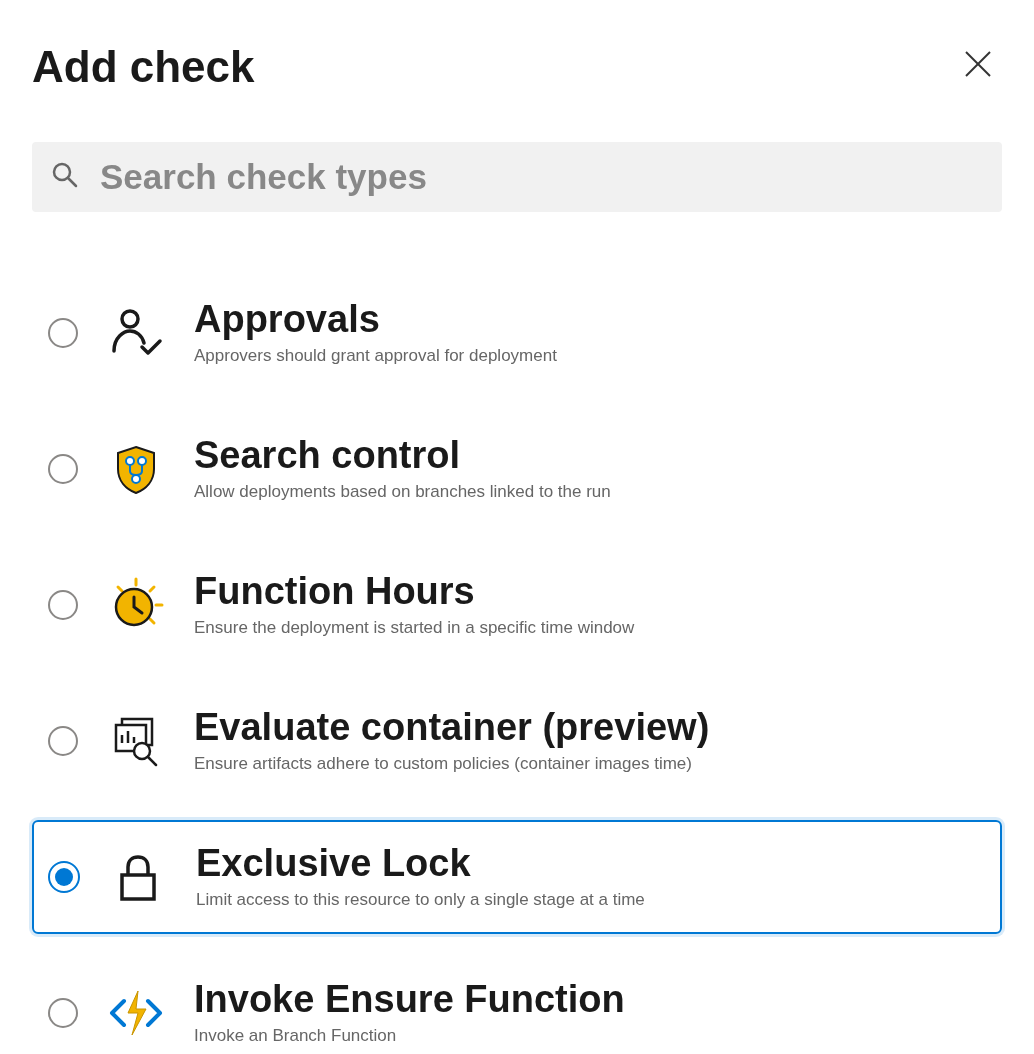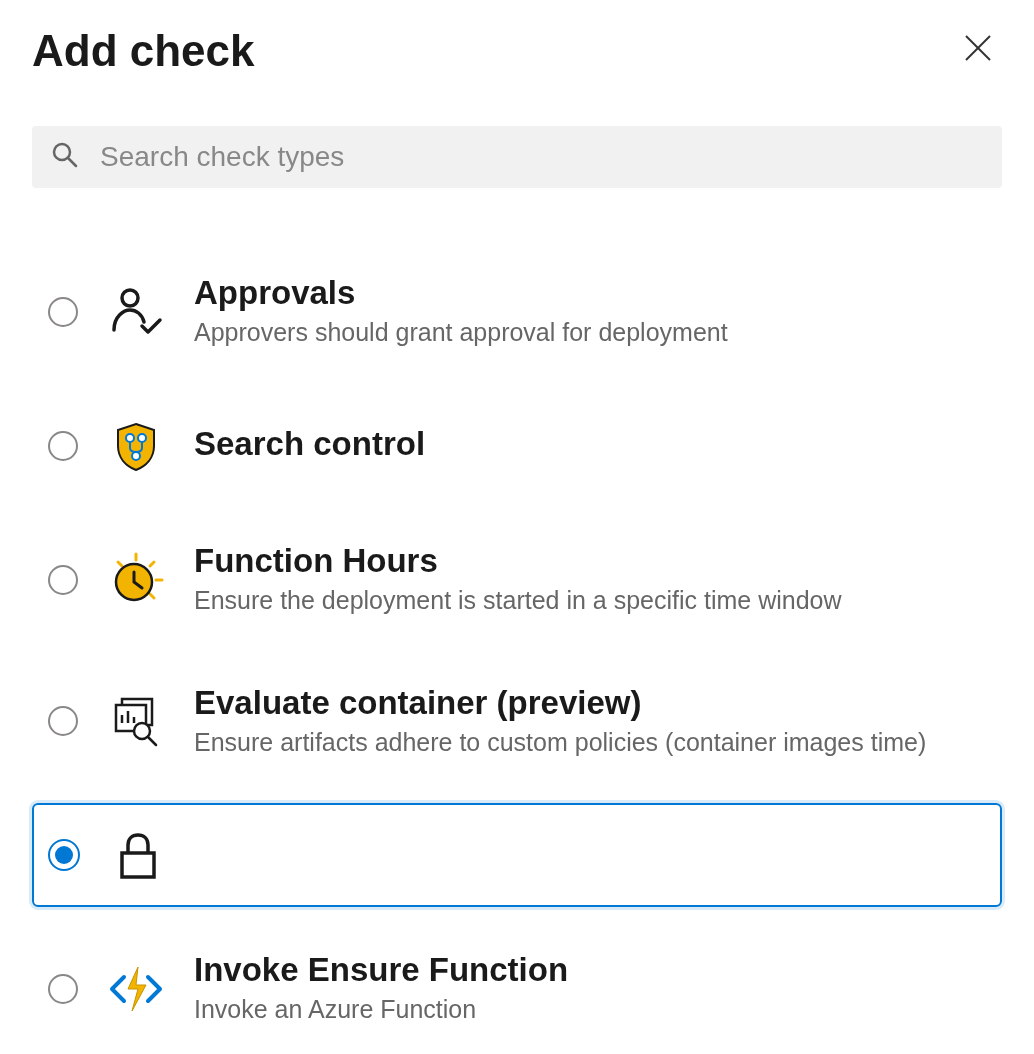--- a/index.html
+++ b/index.html
@@ -8,21 +8,21 @@
     padding: 0;
     width: 1034px;
     height: 1054px;
     font-family: "Segoe UI", -apple-system, BlinkMacSystemFont, Arial, sans-serif;
     background: #fff;
     color: #1a1a1a;
   }
   .panel {
     width: 100%;
     height: 100%;
-    padding: 24px 32px;
+    padding: 40px 32px;
   }
   .header {
     display: flex;
     justify-content: space-between;
     align-items: center;
     margin-bottom: 48px;
   }
   .title {
     font-size: 44px;
     font-weight: 700;
@@ -47,23 +47,24 @@
     margin-bottom: 64px;
   }
   .search-icon {
     flex: 0 0 auto;
     margin-right: 18px;
   }
   .search-input {
     flex: 1;
     border: none;
     background: transparent;
-    font-size: 28px;
+    font-size: 35px;
     color: #a21caf;
     outline: none;
+    font-weight: bold;
   }
   .search-input::placeholder { color: #888; }
   .list {
     display: flex;
     flex-direction: column;
     gap: 22px;
   }
   .item {
     display: flex;
     align-items: center;
@@ -107,27 +108,27 @@
     margin-right: 28px;
     display: flex;
     align-items: center;
     justify-content: center;
   }
   .text {
     flex: 1;
     min-width: 0;
   }
   .item-title {
-    font-size: 33px;
+    font-size: 38px;
     font-weight: 600;
     color: #1a1a1a;
     margin: 0 0 4px 0;
   }
   .item-desc {
-    font-size: 25px;
+    font-size: 17px;
     color: #666;
     margin: 0;
     line-height: 1.35;
   }
 </style>
 </head>
 <body>
 
 <div class="panel">
   <div class="header">
@@ -175,20 +176,21 @@
         <svg width="56" height="56" viewBox="0 0 56 56">
           <path d="M28 6 L46 12 V28 C46 40 38 48 28 52 C18 48 10 40 10 28 V12 Z" fill="#f2b400" stroke="#1a1a1a" stroke-width="2"></path>
           <circle cx="22" cy="20" r="4" fill="#fff" stroke="#0078d4" stroke-width="2"></circle>
           <circle cx="34" cy="20" r="4" fill="#fff" stroke="#0078d4" stroke-width="2"></circle>
           <circle cx="28" cy="38" r="4" fill="#fff" stroke="#0078d4" stroke-width="2"></circle>
           <path d="M22 24 V30 Q22 34 28 34 M34 24 V30 Q34 34 28 34" fill="none" stroke="#0078d4" stroke-width="2"></path>
         </svg>
       </div>
       <div class="text">
         <p class="item-title">Search control</p>
+        <p class="item-desc">Allow deployments based on branches linked to the run</p>
       </div>
     </div>
 
     <div class="item">
       <div class="radio"></div>
       <div class="icon-slot">
         <svg width="56" height="56" viewBox="0 0 56 56">
           <g stroke="#f2b400" stroke-width="3" stroke-linecap="round">
             <line x1="28" y1="2" x2="28" y2="8"></line>
             <line x1="46" y1="10" x2="42" y2="14"></line>
@@ -226,31 +228,35 @@
     </div>
 
     <div class="item selected">
       <div class="radio"></div>
       <div class="icon-slot">
         <svg width="56" height="56" viewBox="0 0 56 56">
           <rect x="12" y="26" width="32" height="24" fill="none" stroke="#1a1a1a" stroke-width="3.5"></rect>
           <path d="M18 26 V18 C18 12 22 8 28 8 C34 8 38 12 38 18 V26" fill="none" stroke="#1a1a1a" stroke-width="3.5"></path>
         </svg>
       </div>
+      <div class="text">
+        <p class="item-title">Exclusive Lock</p>
+        <p class="item-desc">Limit access to this resource to only a single stage at a time</p>
+      </div>
     </div>
 
     <div class="item">
       <div class="radio"></div>
       <div class="icon-slot">
         <svg width="56" height="56" viewBox="0 0 56 56">
           <path d="M4 28 L16 16 M4 28 L16 40" fill="none" stroke="#0078d4" stroke-width="4" stroke-linecap="round"></path>
           <path d="M52 28 L40 16 M52 28 L40 40" fill="none" stroke="#0078d4" stroke-width="4" stroke-linecap="round"></path>
           <path d="M30 6 L20 28 L30 28 L24 50 L38 24 L28 24 Z" fill="#f2b400" stroke="#c89400" stroke-width="1"></path>
         </svg>
       </div>
       <div class="text">
         <p class="item-title">Invoke Ensure Function</p>
-        <p class="item-desc">Invoke an Azure Function</p>
+        <p class="item-desc">Invoke an Branch Function</p>
       </div>
     </div>
 
   </div>
 </div>
 
 </body></html>

